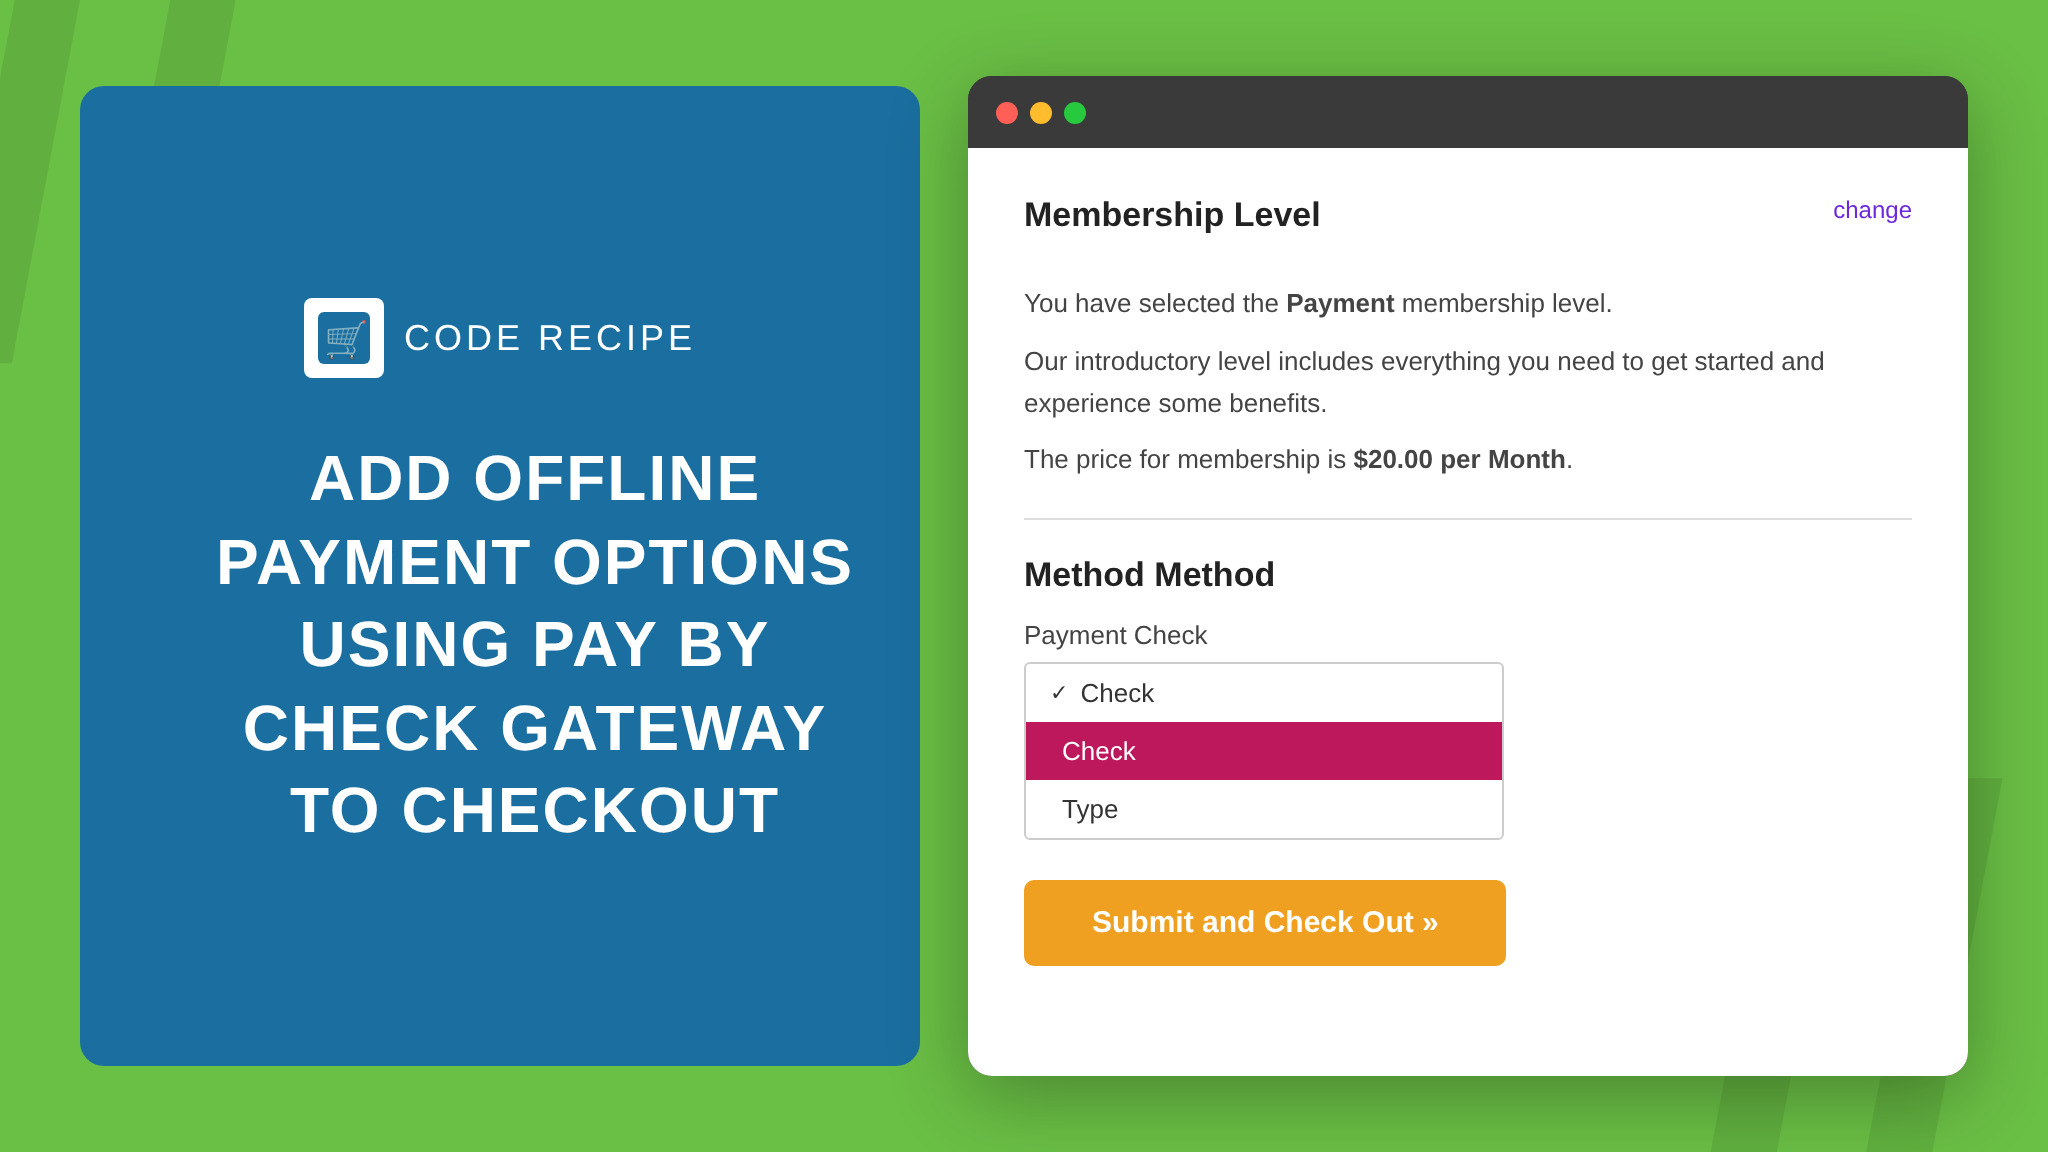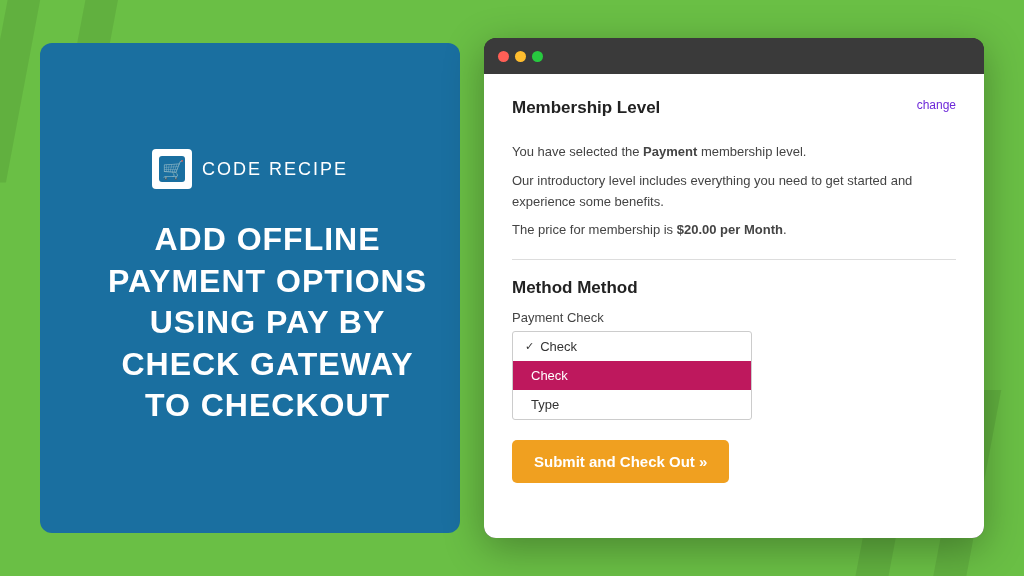--- a/index.html
+++ b/index.html
@@ -187,21 +187,21 @@
       font-size: 11px;
     }
 
     
     .submit-btn {
       margin-top: 20px;
       background-color: #f0a020;
       color: white;
       border: none;
       border-radius: 5px;
-      padding: 13px 22px;
+      padding: 13px 34px;
       font-size: 15px;
       font-weight: 600;
       cursor: pointer;
       display: inline-flex;
       align-items: center;
       gap: 4px;
     }
 
     
     .bg-deco {

